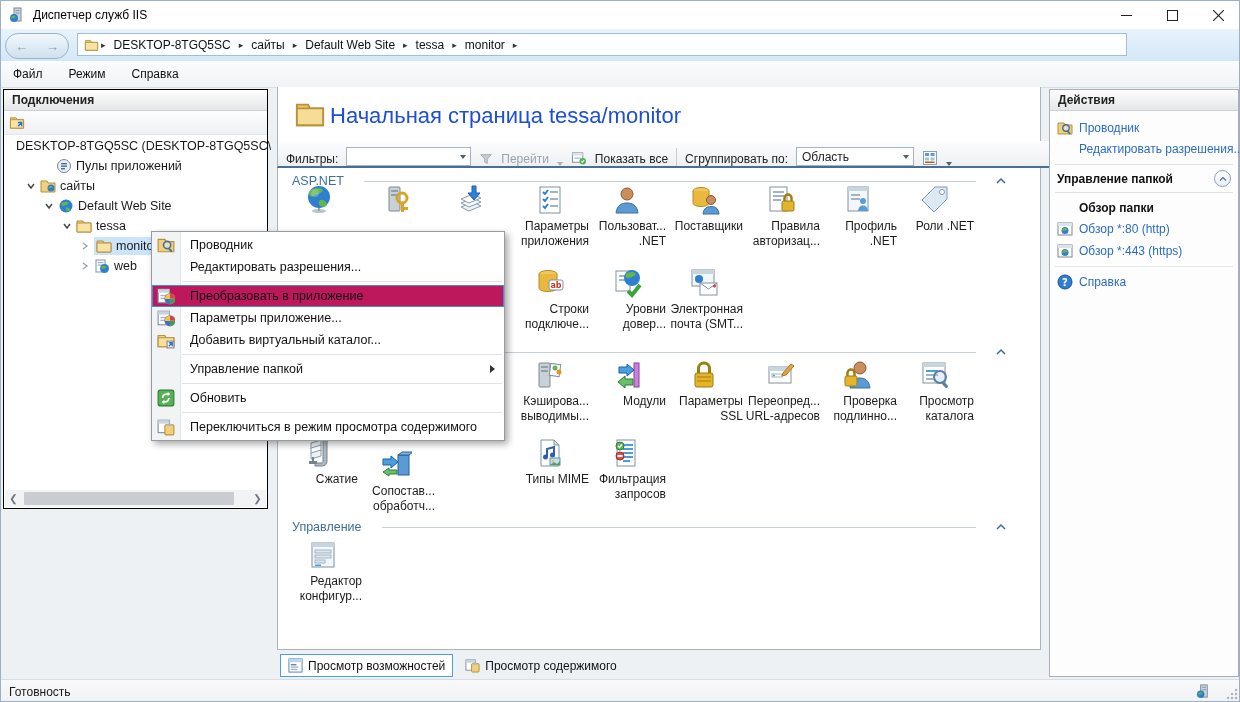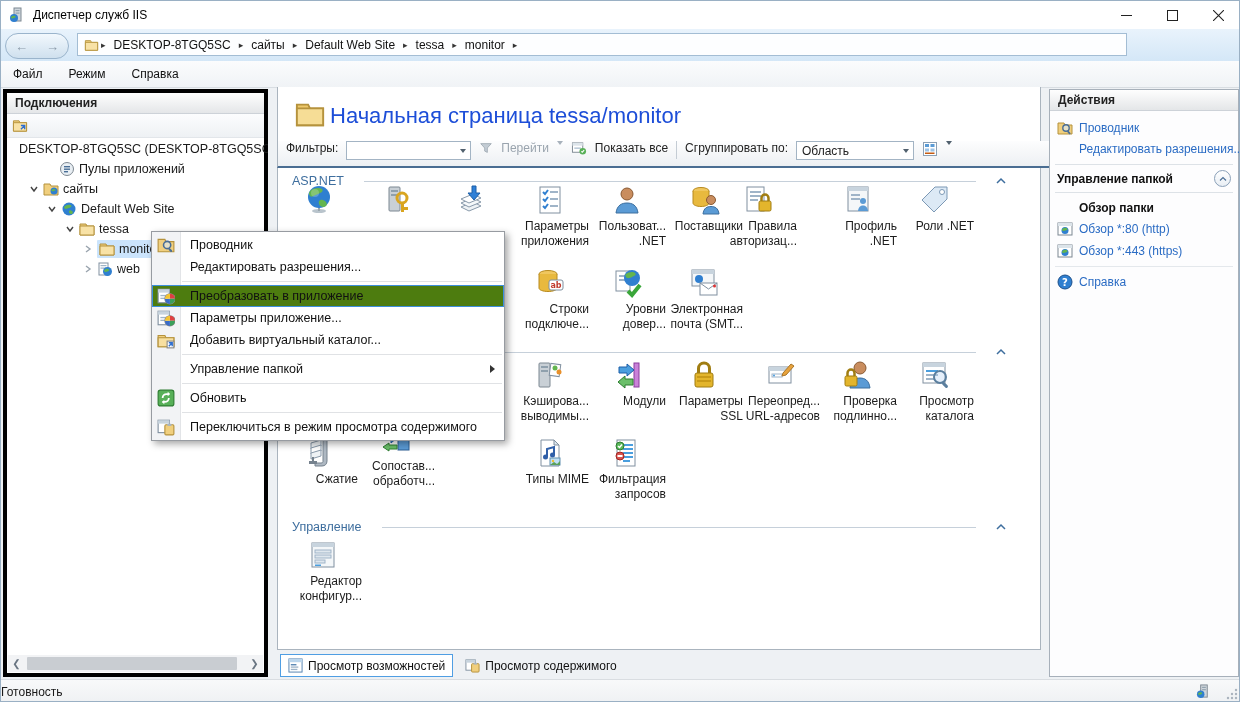--- a/index.html
+++ b/index.html
@@ -22,37 +22,37 @@
   .bsep{font-size:9px;color:#333;margin:0 2px}
   .abtn{top:33px;width:22px;height:21px;border:1px solid #9ab4cc;border-radius:3px;display:flex;align-items:center;justify-content:center}
   .abtn.green{background:linear-gradient(#7ed07e,#3f9e3f);border-color:#2e7d32}
   .abtn.gray{background:linear-gradient(#f2f5f8,#dbe2e8);color:#9aa6b0}
   .helpwrap{top:33px;display:flex;align-items:center;gap:3px}
   .caret{width:0;height:0;border-left:3.5px solid transparent;border-right:3.5px solid transparent;border-top:4px solid #51606e}
   
   .menurow{left:0;top:60px;width:1240px;height:26px;background:linear-gradient(#fbfcfd,#f0f3f6);border-bottom:1px solid #d8dde2;display:flex;align-items:center;gap:26px;padding-left:12px}
   .menuitem{color:#111}
   
-  .lpanel{left:2px;top:88px;width:265px;height:588px;background:#fff;border:4px solid #000000;box-sizing:border-box}
+  .lpanel{left:2px;top:88px;width:265px;height:420px;background:#fff;border:1px solid #000000;box-sizing:border-box}
   .phead{position:absolute;left:0;top:0;right:0;height:21px;background:linear-gradient(#fefefe,#e4e6e8);border-bottom:1px solid #cdd2d8;
          font-weight:bold;color:#222;padding:3px 8px;box-sizing:border-box}
   .ltoolbar{position:absolute;left:0;top:21px;right:0;height:23px;background:linear-gradient(#fcfdfe,#eef1f4);border-bottom:1px solid #e2e6ea;display:flex;align-items:center;padding-left:5px}
   .trow{position:absolute;height:20px;display:flex;align-items:center;gap:4px;white-space:nowrap;font-size:12.5px;width:100%;overflow:hidden}
   .sel{display:flex;align-items:center;gap:4px;background:#cbe4fc;padding:1px 4px 1px 2px;border-radius:1px}
   .hscroll{position:absolute;left:1px;right:1px;bottom:1px;height:17px;background:#f2f3f5;display:flex;align-items:center}
   .hs-btn{width:17px;height:17px;display:flex;align-items:center;justify-content:center;color:#6a7683;font-size:10px}
   .hs-track{flex:1;position:relative;height:17px}
   .hs-thumb{position:absolute;left:2px;top:2px;width:210px;height:13px;background:#c9cdd2;border-radius:1px}
   
   .center{left:276px;top:86px;width:764px;height:592px}
   .chead{position:absolute;left:0;top:0;width:764px;height:54px;background:#fff;border-left:1px solid #aab4be;border-right:1px solid #aab4be;box-sizing:border-box}
   .pagetitle{position:absolute;left:52px;top:16px;font-size:22px;color:#1d4ed8}
   .filterbar{position:absolute;left:0;top:54px;width:896px;height:27px;background:linear-gradient(#fdfdfe,#edf0f3);
              border-left:1px solid #aab4be;border-right:1px solid #aab4be;border-bottom:2px solid #4a6d92;box-sizing:border-box;
-             display:flex;align-items:flex-start;gap:8px;padding:0 8px;color:#222}
+             display:flex;align-items:flex-end;gap:8px;padding:0 8px;color:#222}
   .combo{height:19px;background:#fff;border:1px solid #a3b4c4;display:flex;align-items:center;justify-content:flex-end;padding-right:4px;box-sizing:border-box}
   .vsep{width:1px;height:18px;background:#c4ccd4}
   .dim{color:#9aa4ae}
   .canvas{position:absolute;left:0;top:81px;width:764px;height:482px;background:#fff;border:1px solid #aab4be;border-top:none;box-sizing:border-box;overflow:hidden}
   .sect{position:absolute;left:14px;width:714px;display:flex;align-items:center;gap:20px}
   .sect-t{color:#3e6e9e;font-size:12.5px;white-space:nowrap}
   .sect-line{flex:1;height:1px;background:#c6d0da}
   .feat{position:absolute;width:78px;text-align:right;cursor:default}
   .feat svg{width:32px;height:32px;margin:0 auto}
   .feat .flabel{margin-top:3px;line-height:1.22;color:#1c1c1c}
@@ -63,29 +63,29 @@
   .rpanel{left:1048px;top:88px;width:190px;height:588px;background:#fdfdfe;border:1px solid #a7b0ba;box-sizing:border-box}
   .rbody{position:absolute;left:0;top:21px;right:0;bottom:0;padding:6px 5px;box-sizing:border-box}
   .arow{display:flex;align-items:center;gap:6px;padding:3px 2px;color:#2b6cc4;white-space:nowrap}
   .arow.noicon{padding-left:24px}
   .ahdr{display:flex;align-items:center;justify-content:space-between;font-weight:bold;color:#111;
         border-top:1px solid #dde2e7;border-bottom:1px solid #dde2e7;padding:5px 2px;margin:5px 0}
   .bold-black{font-weight:bold;color:#111;padding:3px 2px 3px 24px}
   .circlebtn{width:15px;height:15px;border-radius:50%;border:1px solid #8aa0b8;background:linear-gradient(#fff,#e8eef4);display:flex;align-items:center;justify-content:center}
   .rsep{height:1px;background:#e4e8ec;margin:4px 0}
   
-  .statusbar{left:0;top:678px;width:1240px;height:24px;background:linear-gradient(#f8f9fa,#eff1f3);border-top:1px solid #d9dde1;display:flex;align-items:center;padding:0 0;box-sizing:border-box}
+  .statusbar{left:0;top:678px;width:1240px;height:24px;background:linear-gradient(#f8f9fa,#eff1f3);border-top:1px solid #d9dde1;display:flex;align-items:center;padding:0 8px;box-sizing:border-box}
   .grip{position:absolute;right:2px;bottom:2px}
   
   .cmenu{position:absolute;left:150px;top:230px;width:352px;background:#fff;border:1px solid #979ba1;
          box-shadow:3px 3px 7px rgba(0,0,0,.35);padding:2px 0;z-index:100}
   .cstrip{position:absolute;left:0;top:0;bottom:0;width:28px;background:#f2f3f5;border-right:1px solid #e2e4e7}
   .citem{position:relative;height:22px;line-height:22px;padding-left:38px;color:#111;font-size:12.5px;white-space:nowrap}
   .citem .cicon{position:absolute;left:5px;top:2px;width:18px;height:18px}
-  .citem.hl{background:#4d7c0f;box-shadow:inset 0 0 0 1px #3d8fdb}
+  .citem.hl{background:#be185d;box-shadow:inset 0 0 0 1px #3d8fdb}
   .csep{height:1px;background:#e0e2e5;margin:3px 2px 3px 30px}
   .subarrow{position:absolute;right:9px;top:7px;width:0;height:0;border-top:4px solid transparent;border-bottom:4px solid transparent;border-left:5px solid #333}
 </style>
 </head>
 <body>
 
 <div class="abs titlebar">
   <span style="margin-left:8px">
     <svg width="16" height="16" viewBox="0 0 16 16">
         <rect x="5" y="1" width="7" height="13" fill="#cfd6dc" stroke="#7d8892"></rect>
@@ -378,21 +378,21 @@
     </div>
     <div class="feat" style="left:387px;top:16px">
       <svg viewBox="0 0 32 32">
           <ellipse cx="13" cy="7" rx="8" ry="3.5" fill="#f0c75e" stroke="#b88a1e"></ellipse>
           <path d="M5 7v12c0 2 3.6 3.5 8 3.5s8-1.5 8-3.5V7" fill="#e8b93e" stroke="#b88a1e"></path>
           <circle cx="23" cy="16" r="4.5" fill="#c98d5e" stroke="#8a5a33"></circle>
           <path d="M15 30c.7-6 4-7.5 8-7.5s7.3 1.5 8 7.5z" fill="#5b9bd5" stroke="#3c6e9e"></path>
         </svg>
       <div class="flabel">Поставщики</div>
     </div>
-    <div class="feat" style="left:441px;top:16px">
+    <div class="feat" style="left:464px;top:16px">
       <svg viewBox="0 0 32 32">
           <rect x="5" y="3" width="17" height="24" fill="#fff" stroke="#8090a0"></rect>
           <rect x="8" y="7" width="11" height="2" fill="#9fb4c8"></rect>
           <rect x="8" y="11" width="11" height="2" fill="#9fb4c8"></rect>
           <rect x="8" y="15" width="8" height="2" fill="#9fb4c8"></rect>
           <rect x="17" y="17" width="12" height="10" rx="1.5" fill="#e3b52c" stroke="#a07d12"></rect>
           <path d="M19.5 17v-3a3.5 3.5 0 017 0v3" fill="none" stroke="#a07d12" stroke-width="2.5"></path>
         </svg>
       <div class="flabel">Правила авторизац...</div>
     </div>
@@ -518,21 +518,21 @@
       <svg viewBox="0 0 32 32">
           <path d="M8 6l10-3v6L8 12z" fill="#eef2f5" stroke="#8899aa"></path>
           <path d="M8 11l10-3v6l-10 3z" fill="#fff" stroke="#8899aa"></path>
           <path d="M8 16l10-3v6l-10 3z" fill="#eef2f5" stroke="#8899aa"></path>
           <path d="M20 2h4v22c0 3-2 5-5 5h-7v-3h6c2 0 2-1 2-2z" fill="#aeb8c2" stroke="#76828e"></path>
           <rect x="6" y="24" width="8" height="3" fill="#76828e"></rect>
           <rect x="9" y="20" width="2" height="6" fill="#76828e"></rect>
         </svg>
       <div class="flabel">Сжатие</div>
     </div>
-    <div class="feat" style="left:79px;top:256px">
+    <div class="feat" style="left:79px;top:281px">
       <svg viewBox="0 0 32 32">
           <rect x="18" y="6" width="11" height="20" fill="#5b9bd5" stroke="#2c5f94"></rect>
           <path d="M18 6l4-3h11l-4 3z" fill="#7fb3e3" stroke="#2c5f94"></path>
           <path d="M3 10h8V7l7 6-7 6v-3H3z" fill="#4a9ede" stroke="#1c5ea8"></path>
           <path d="M17 21H9v-2l-6 4 6 4v-2h8z" fill="#6abf69" stroke="#2e7d32"></path>
         </svg>
       <div class="flabel">Сопостав... обработч...</div>
     </div>
     <div class="feat" style="left:233px;top:269px">
       <svg viewBox="0 0 32 32">

